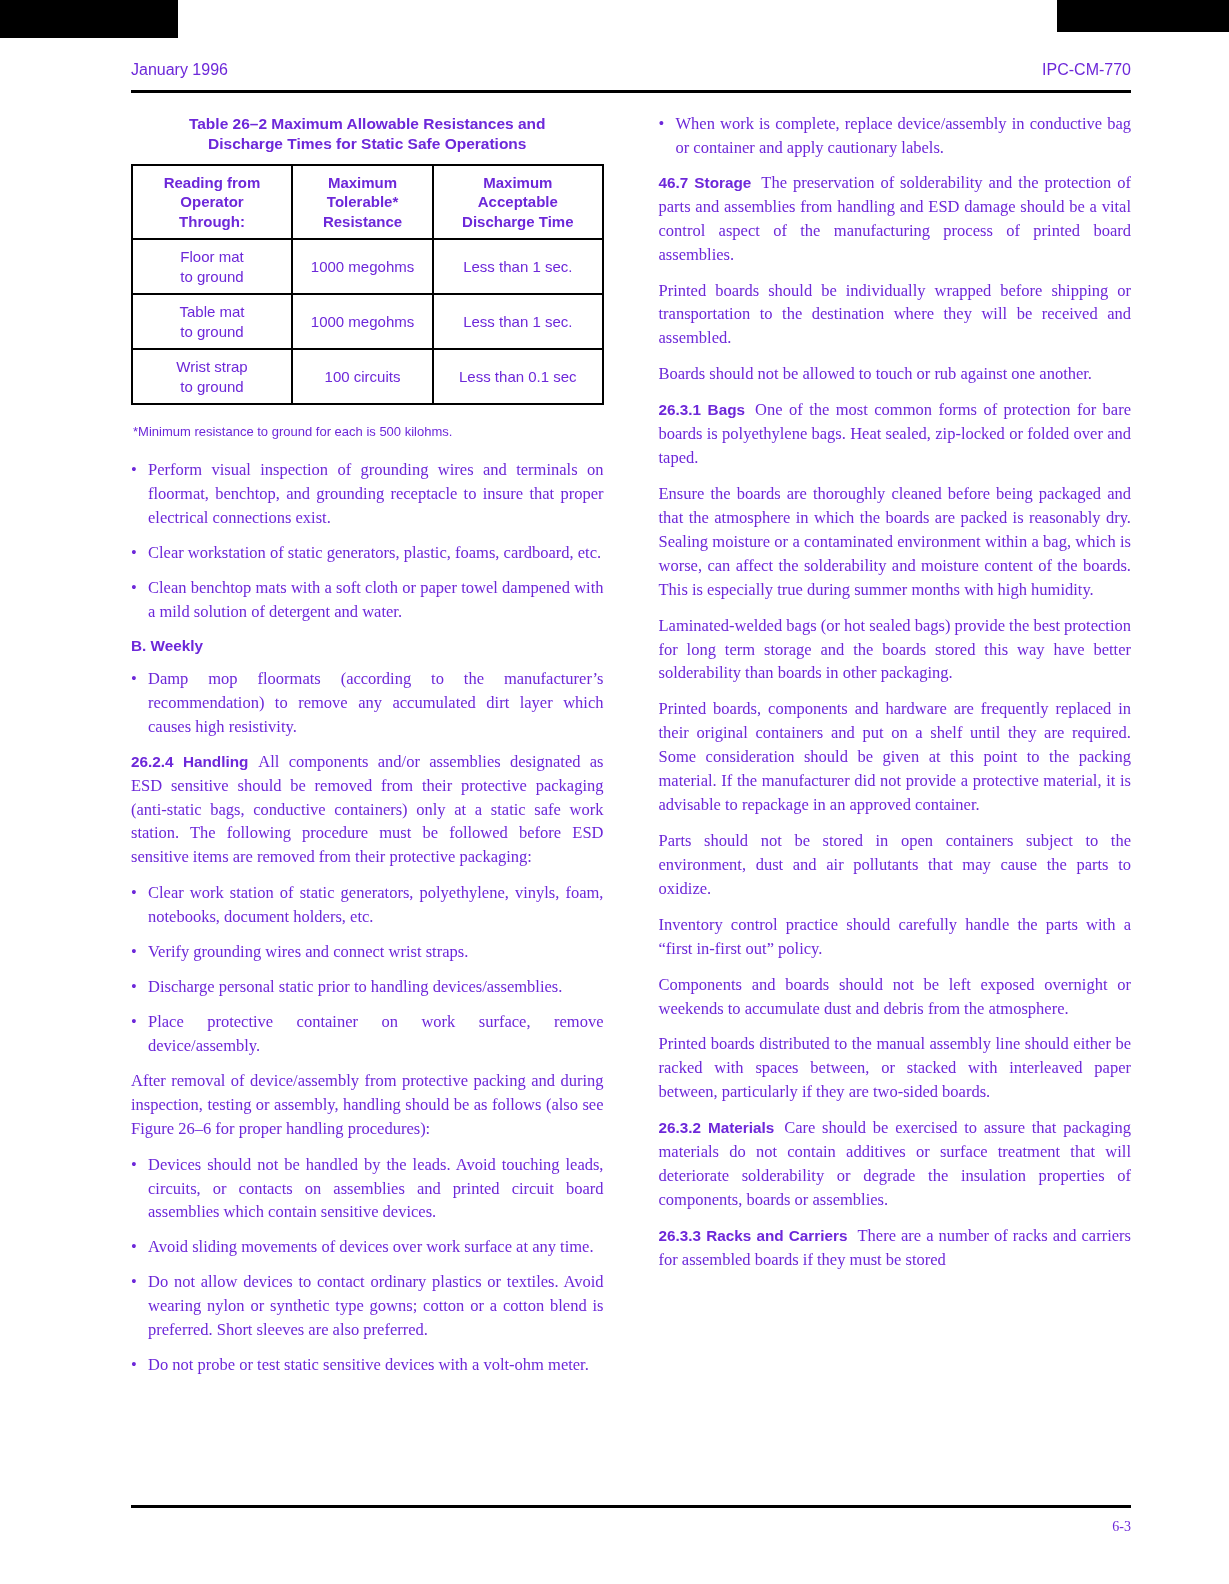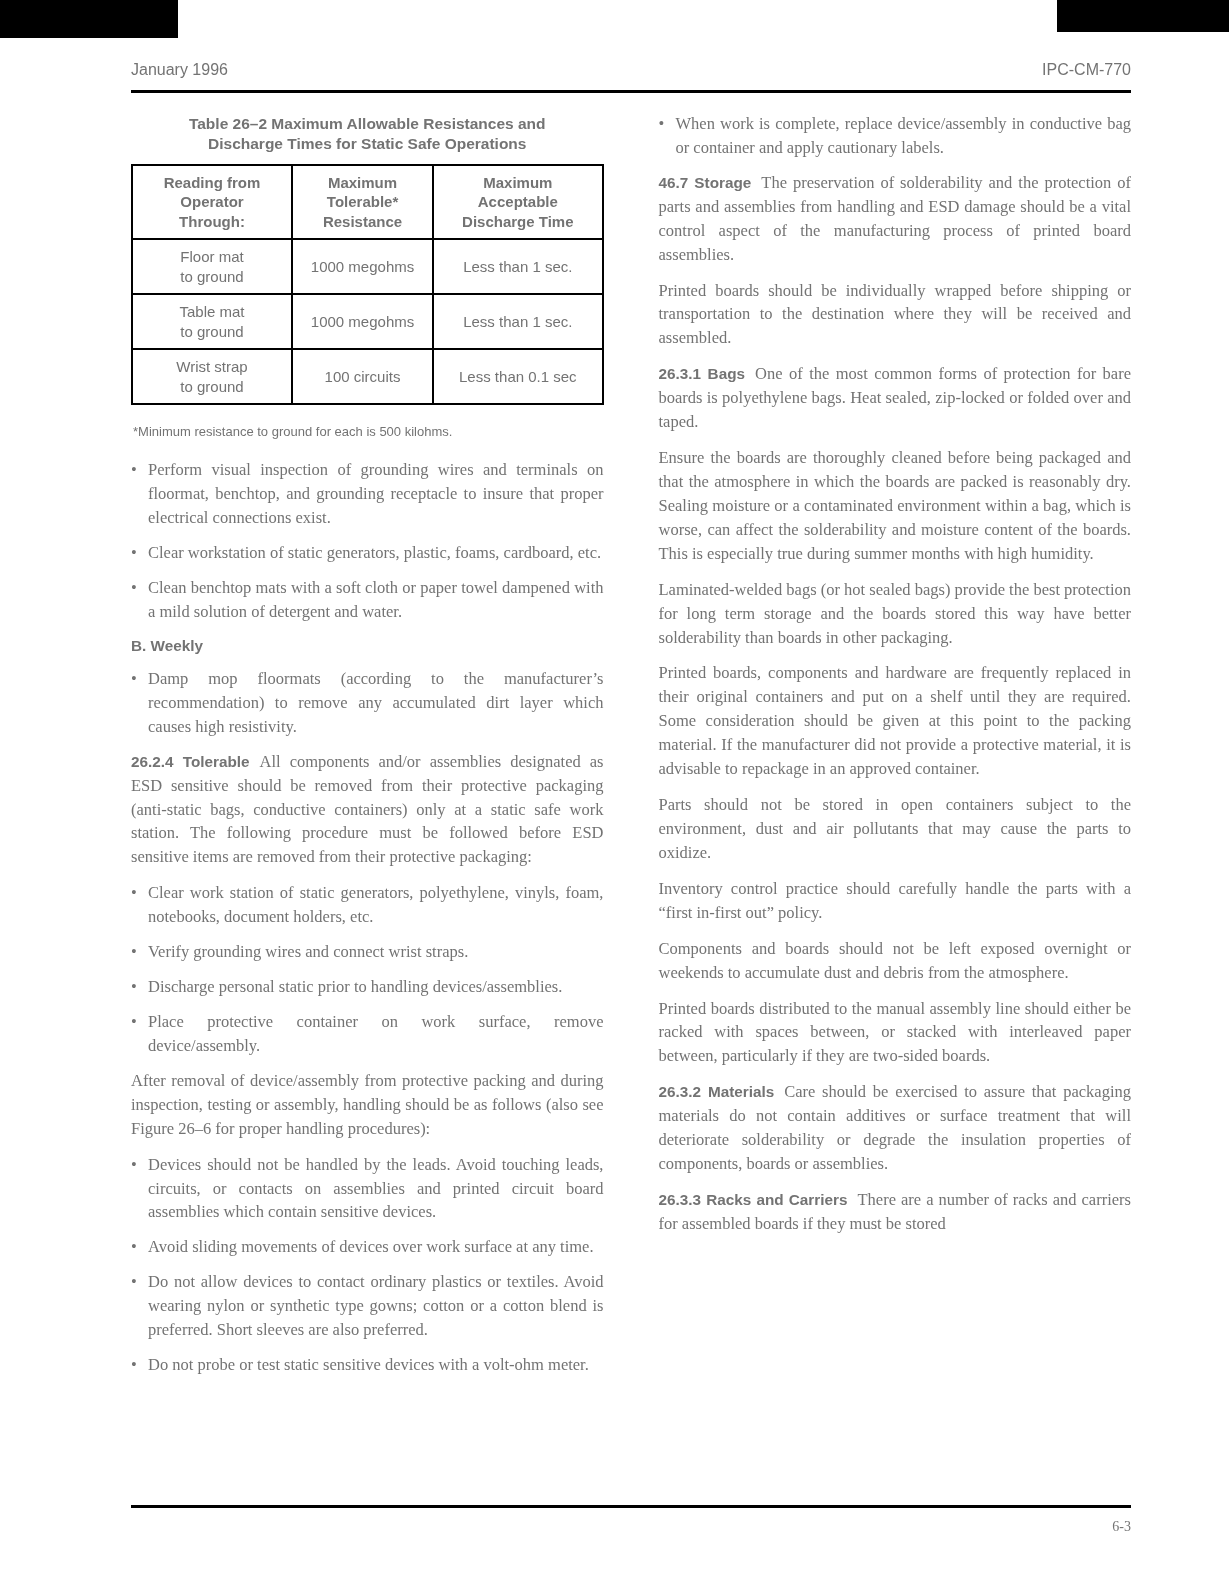--- a/index.html
+++ b/index.html
@@ -1,19 +1,19 @@
 <!DOCTYPE html>
 <html><head>
 <meta charset="utf-8">
 <style>
   * { margin:0; padding:0; box-sizing:border-box; }
   html,body { background:#e8e8e8; }
   .page {
     position:relative; width:1229px; height:1584px; margin:0 auto;
-    background:#ffffff; color:#737373; overflow:hidden;
+    background:#ffffff; color:#6d28d9; overflow:hidden;
     font-family:"Liberation Serif", serif; font-size:16.5px; line-height:1.45;
   }
   .corner { position:absolute; background:#000; }
   .corner-left  { top:0; left:0;  width:178px; height:38px; }
   .corner-right { top:0; right:0; width:172px; height:32px; }
 
   .header {
     position:absolute; top:58px; left:131px; width:1000px;
     display:flex; justify-content:space-between; align-items:flex-end;
     font-family:"Liberation Sans", sans-serif; font-size:16px;
@@ -145,21 +145,21 @@
       </div>
 
       <div class="subhead">B.  Weekly</div>
 
       <div class="bullet">
         <span class="marker">•</span>
         <span class="btext">Damp mop floormats (according to the manufacturer’s recommendation) to remove any accumulated dirt layer which causes high resistivity.</span>
       </div>
 
       <p class="para">
-        <span class="runin">26.2.4  Tolerable</span><span>All components and/or assemblies designated as ESD sensitive should be removed from their protective packaging (anti-static bags, conductive containers) only at a static safe work station. The following procedure must be followed before ESD sensitive items are removed from their protective packaging:</span>
+        <span class="runin">26.2.4  Handling</span><span>All components and/or assemblies designated as ESD sensitive should be removed from their protective packaging (anti-static bags, conductive containers) only at a static safe work station. The following procedure must be followed before ESD sensitive items are removed from their protective packaging:</span>
       </p>
 
       <div class="bullet">
         <span class="marker">•</span>
         <span class="btext">Clear work station of static generators, polyethylene, vinyls, foam, notebooks, document holders, etc.</span>
       </div>
       <div class="bullet">
         <span class="marker">•</span>
         <span class="btext">Verify grounding wires and connect wrist straps.</span>
       </div>
@@ -198,20 +198,21 @@
       <div class="bullet">
         <span class="marker">•</span>
         <span class="btext">When work is complete, replace device/assembly in conductive bag or container and apply cautionary labels.</span>
       </div>
 
       <p class="para">
         <span class="runin">46.7  Storage</span><span>The preservation of solderability and the protection of parts and assemblies from handling and ESD damage should be a vital control aspect of the manufacturing process of printed board assemblies.</span>
       </p>
 
       <p class="para">Printed boards should be individually wrapped before shipping or transportation to the destination where they will be received and assembled.</p>
+      <p class="para">Boards should not be allowed to touch or rub against one another.</p>
 
       <p class="para">
         <span class="runin">26.3.1  Bags</span><span>One of the most common forms of protection for bare boards is polyethylene bags. Heat sealed, zip-locked or folded over and taped.</span>
       </p>
 
       <p class="para">Ensure the boards are thoroughly cleaned before being packaged and that the atmosphere in which the boards are packed is reasonably dry. Sealing moisture or a contaminated environment within a bag, which is worse, can affect the solderability and moisture content of the boards. This is especially true during summer months with high humidity.</p>
       <p class="para">Laminated-welded bags (or hot sealed bags) provide the best protection for long term storage and the boards stored this way have better solderability than boards in other packaging.</p>
       <p class="para">Printed boards, components and hardware are frequently replaced in their original containers and put on a shelf until they are required. Some consideration should be given at this point to the packing material. If the manufacturer did not provide a protective material, it is advisable to repackage in an approved container.</p>
       <p class="para">Parts should not be stored in open containers subject to the environment, dust and air pollutants that may cause the parts to oxidize.</p>
       <p class="para">Inventory control practice should carefully handle the parts with a “first in-first out” policy.</p>

